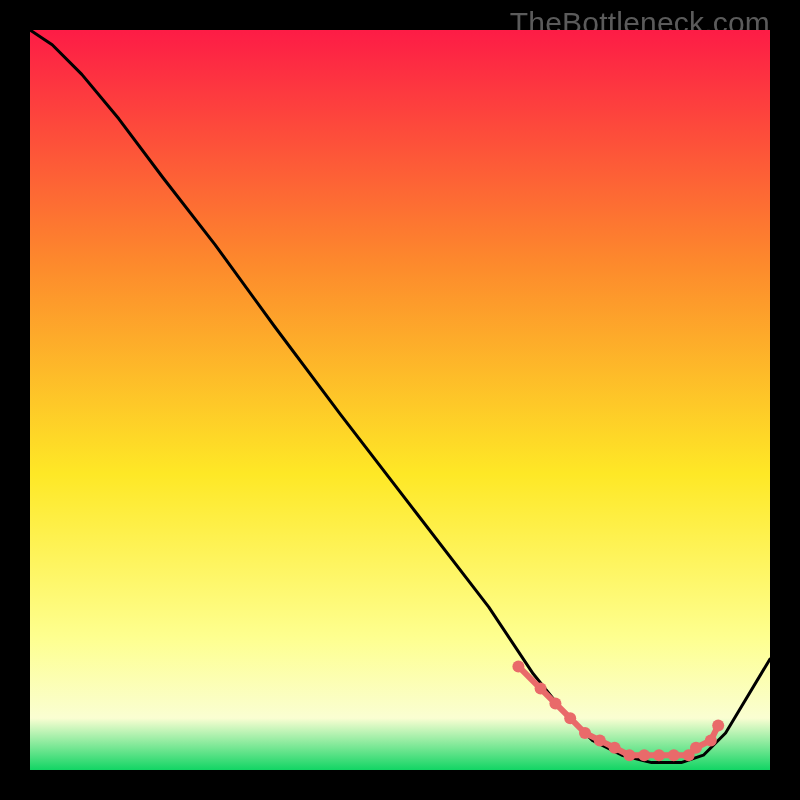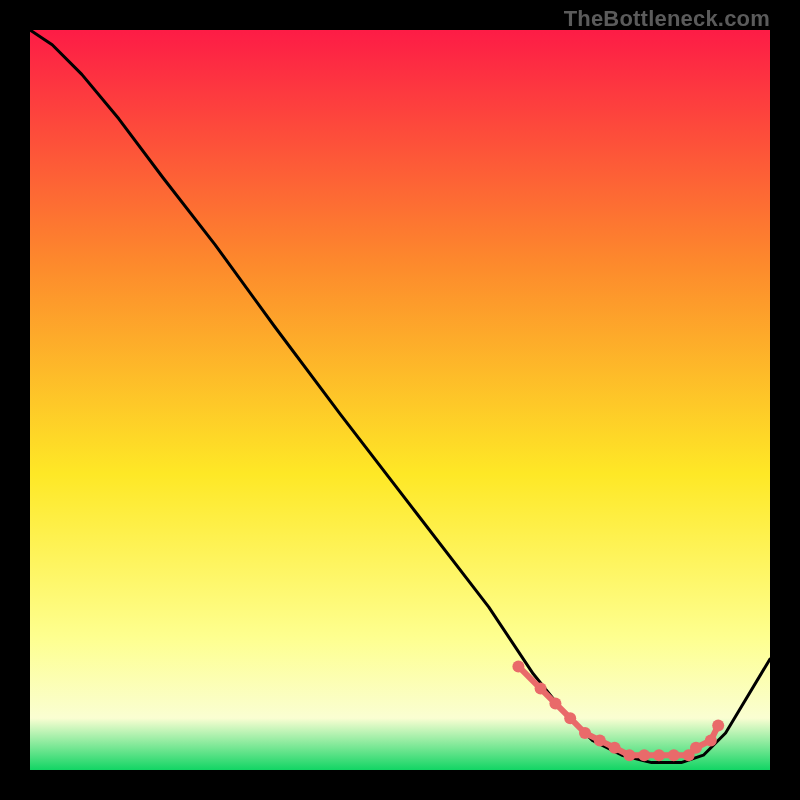--- a/index.html
+++ b/index.html
@@ -22,22 +22,22 @@
     left: 30px;
     top: 30px;
     width: 740px;
     height: 740px;
     overflow: hidden;
   }
   .attribution {
     position: absolute;
     top: 6px;
     right: 30px;
-    font-size: 22px;
-    font-weight: 700;
+    font-size: 30px;
+    font-weight: 400;
     color: #5b5b5b;
     letter-spacing: 0.2px;
   }
 </style>
 </head>
 <body>
 
 <div class="frame">
   <div class="attribution">TheBottleneck.com</div>
 

